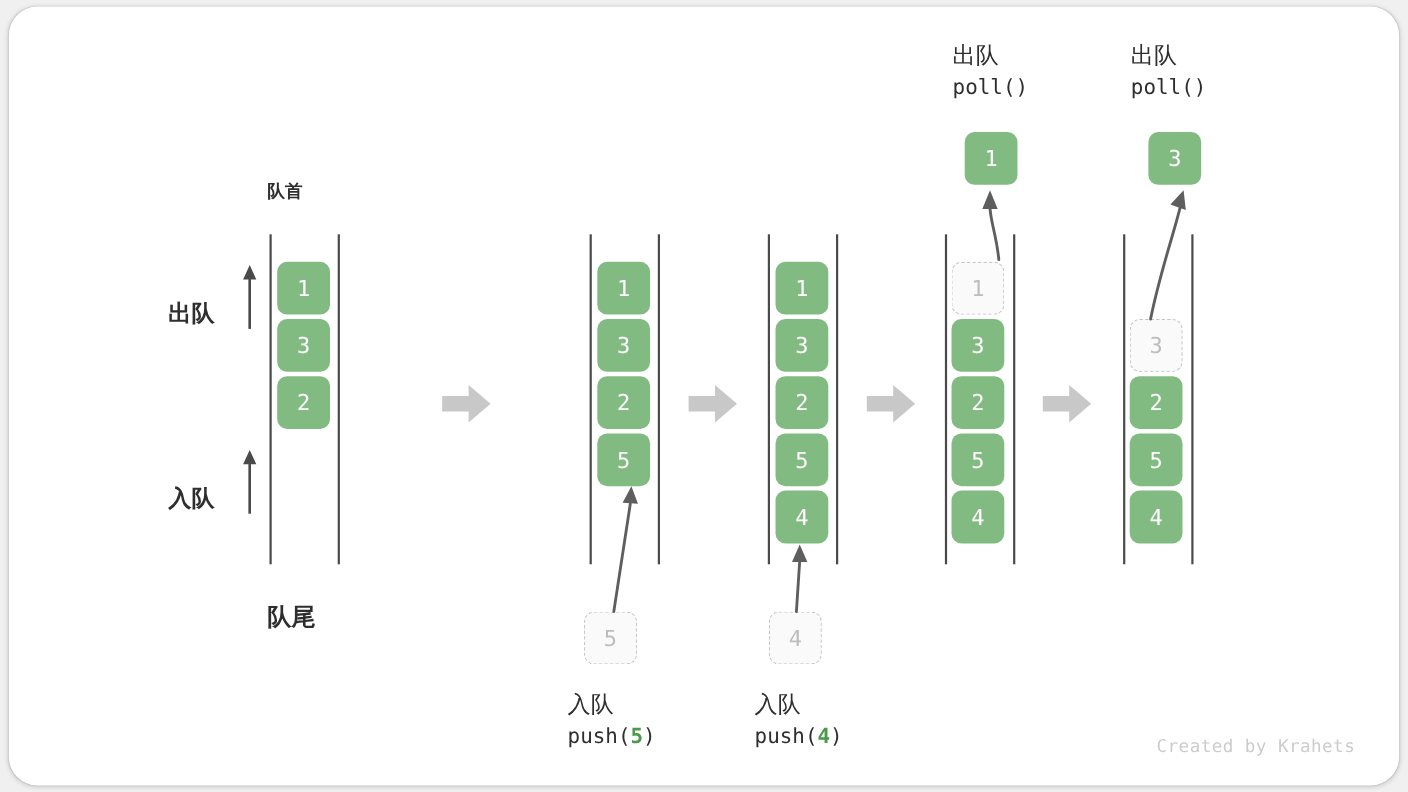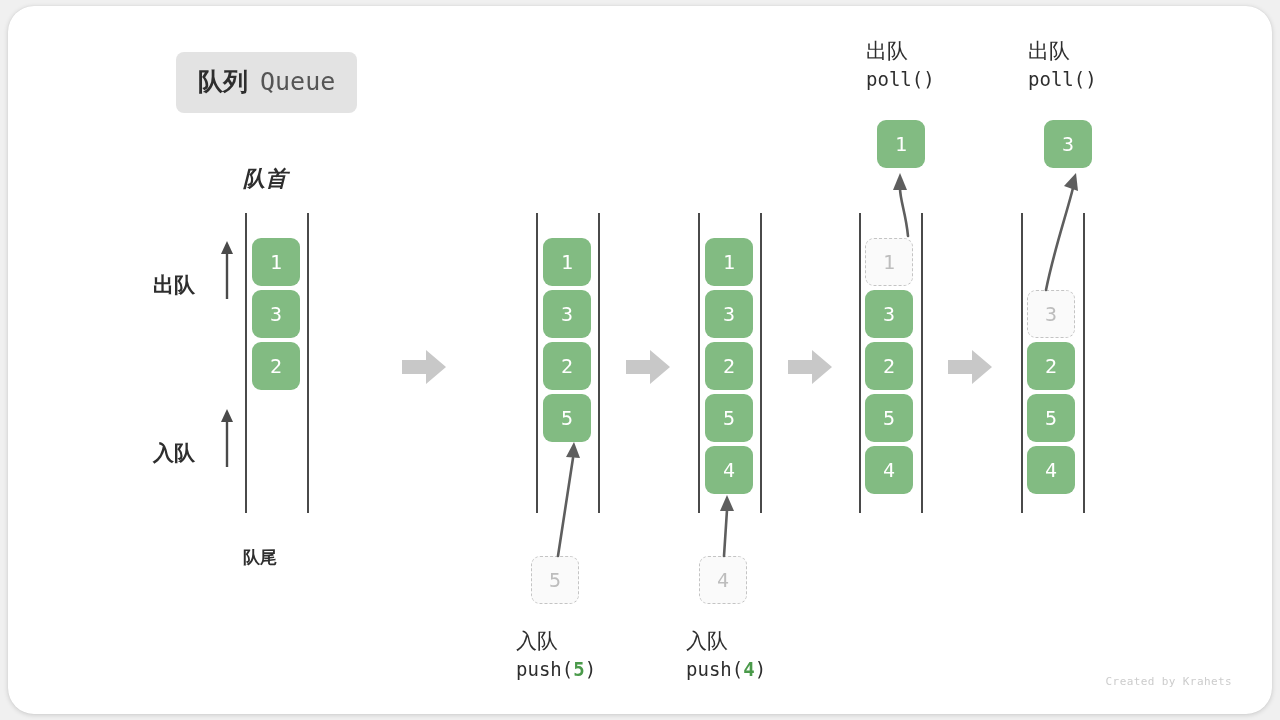--- a/index.html
+++ b/index.html
@@ -90,21 +90,21 @@
   
   .step-arrow {
     width: 44px; height: 34px;
   }
 
   
   #footer {
     right: 40px;
     bottom: 26px;
     font-family: "DejaVu Sans Mono", monospace;
-    font-size: 11px;
+    font-size: 16px;
     color: #cccccc;
     letter-spacing: 0.4px;
   }
 
   
   .caption {
     text-align: left;
     line-height: 1.45;
   }
   .caption .l1 {
@@ -122,27 +122,23 @@
   .caption .l2 .num { color: #4a9a4a; font-weight: bold; }
 
   svg { overflow: visible; }
 </style>
 </head>
 <body>
 
 <div id="stage">
   <div id="card" class="abs">
 
-    <div id="title-badge" class="abs">
-      <span class="cn">队列</span>
-      <span class="en">Queue</span>
-    </div>
-
-    <div class="abs cn-label" style="left:235px; top:158px; font-size:22px;font-style:italic;">队首</div>
-    <div class="abs cn-label" style="left:235px; top:540px; font-size:17px;">队尾</div>
+
+    <div class="abs cn-label" style="left:235px; top:158px; font-size:16px;">队首</div>
+    <div class="abs cn-label" style="left:235px; top:540px; font-size:22px;">队尾</div>
 
     <div class="abs cn-label" style="left:145px; top:265px; font-size:21px;">出队</div>
     <div class="abs cn-label" style="left:145px; top:433px; font-size:21px;">入队</div>
 
     <svg class="abs" style="left:208px; top:233px;" width="22" height="62">
       <line x1="11" y1="60" x2="11" y2="12" stroke="#4a4a4a" stroke-width="2.4"></line>
       <polygon points="11,2 17,15 5,15" fill="#4a4a4a"></polygon>
     </svg>
 
     <svg class="abs" style="left:208px; top:401px;" width="22" height="62">

